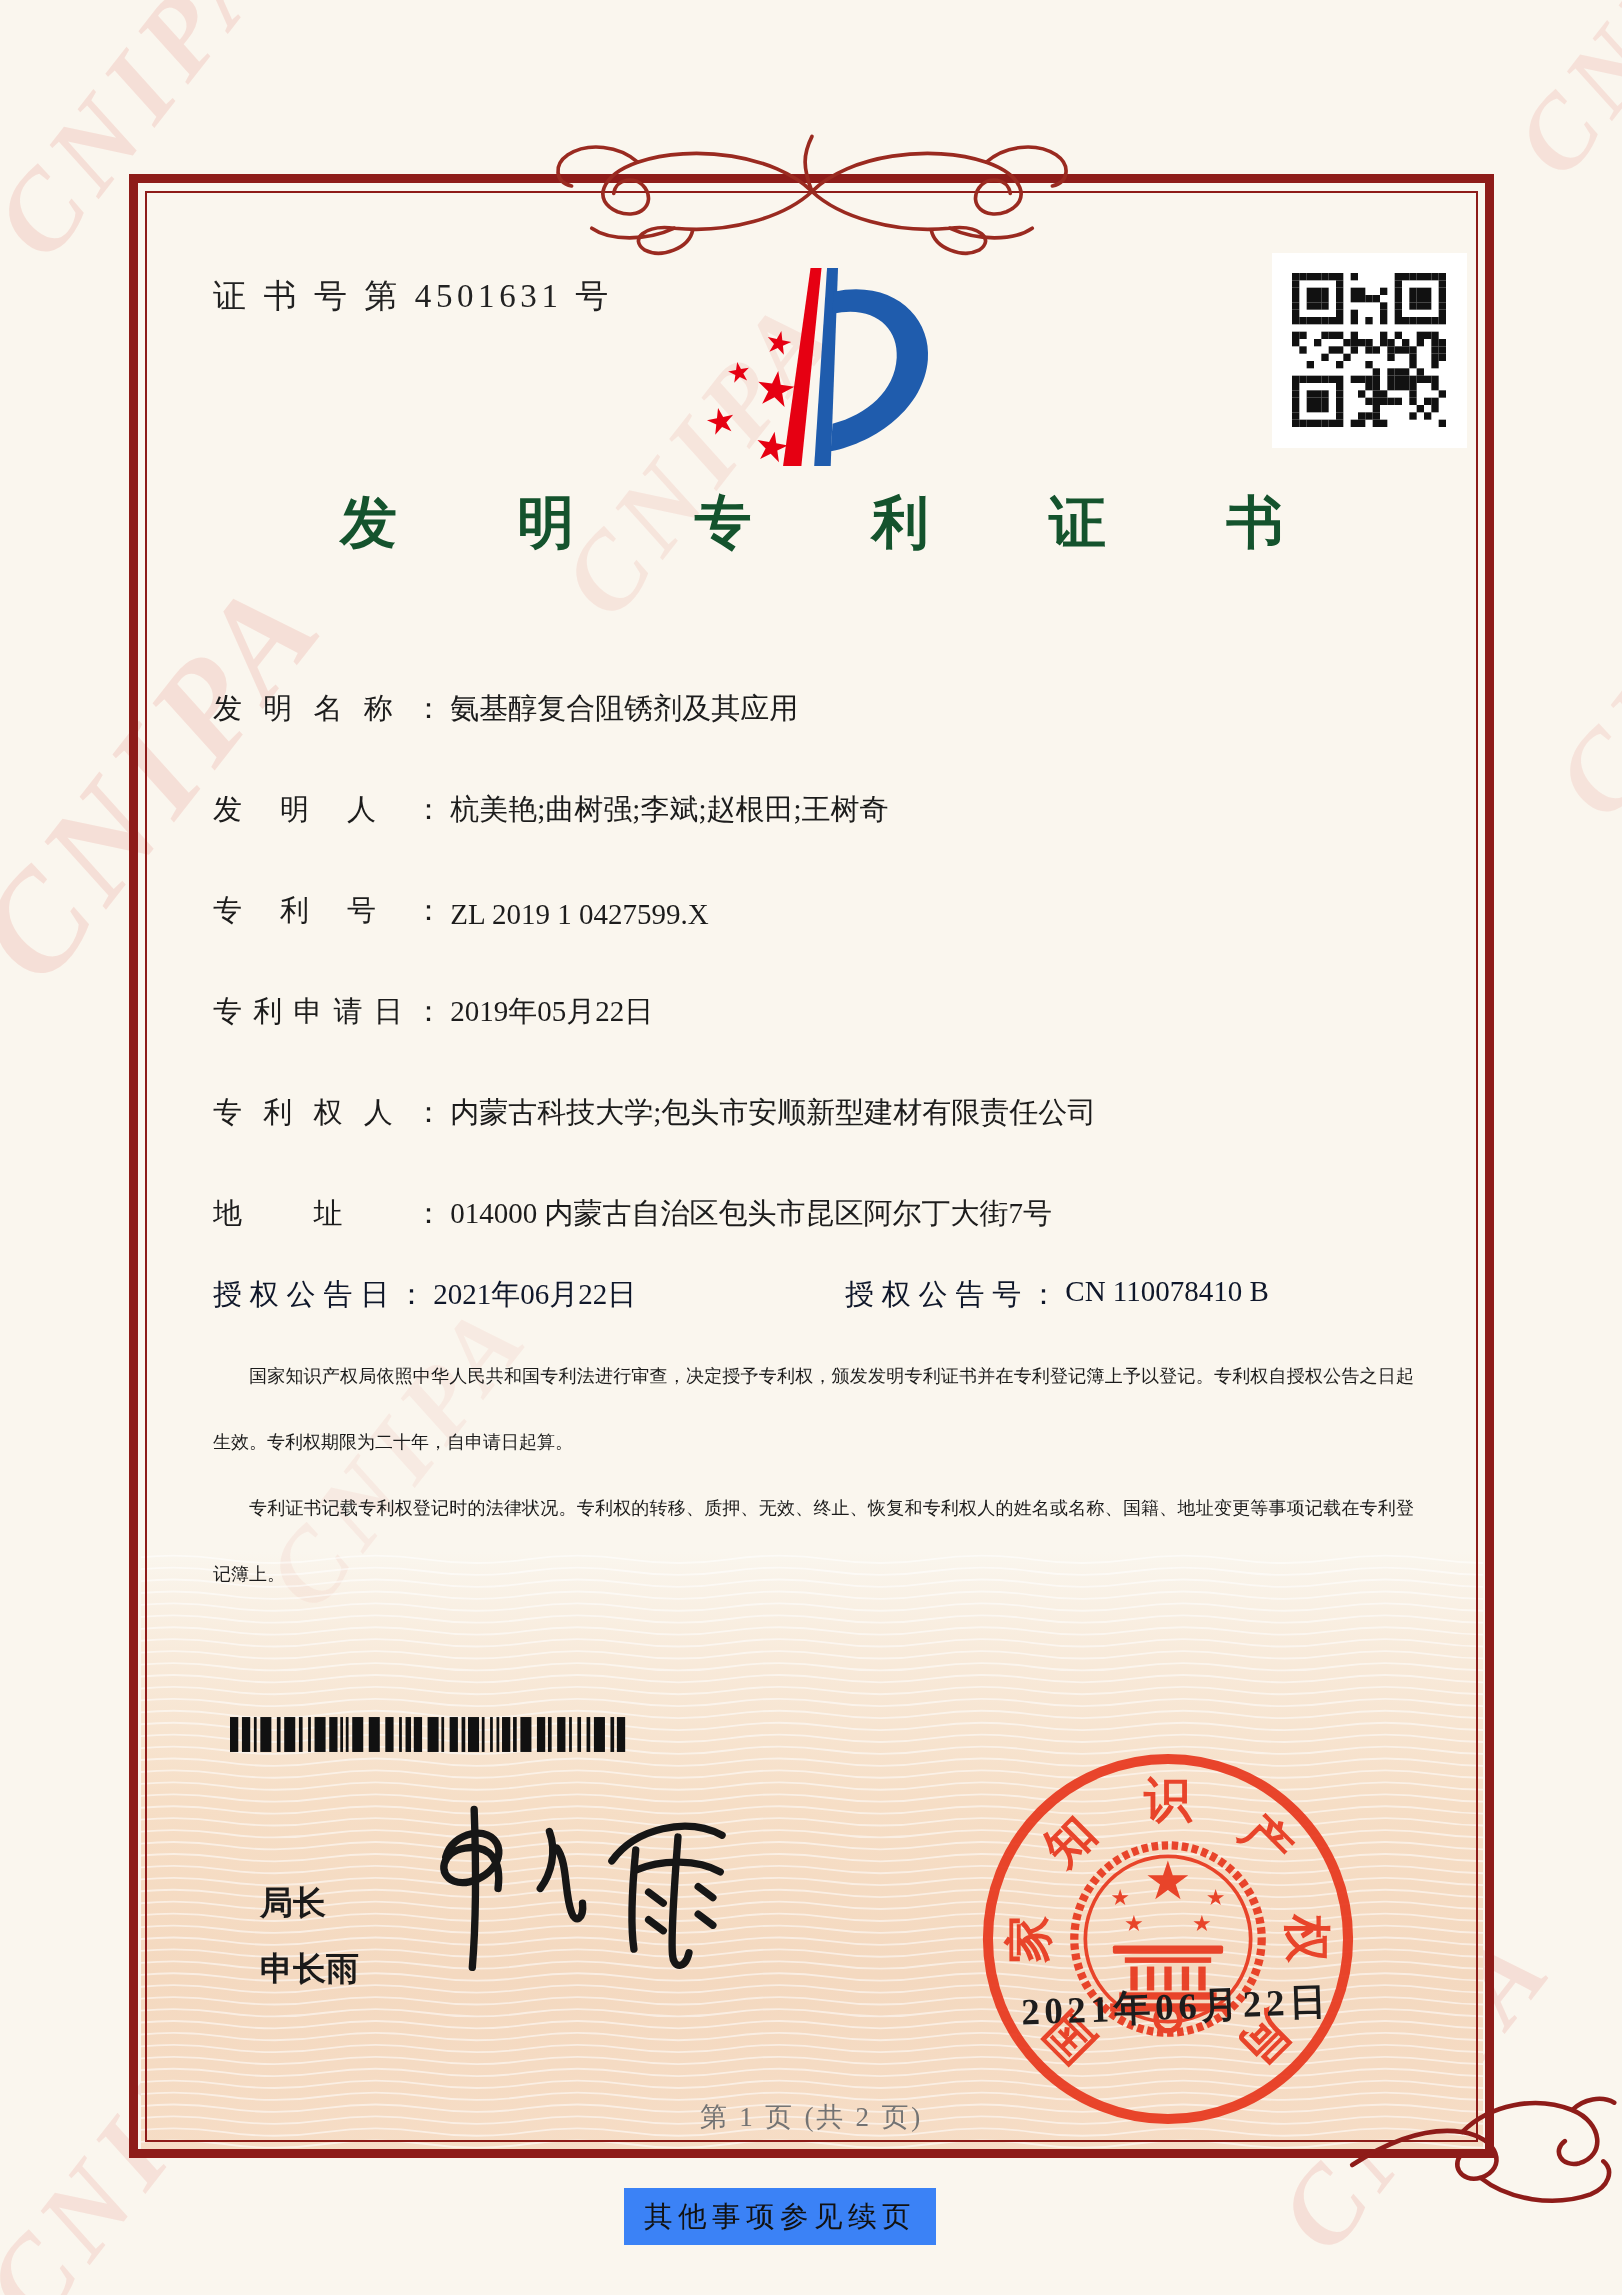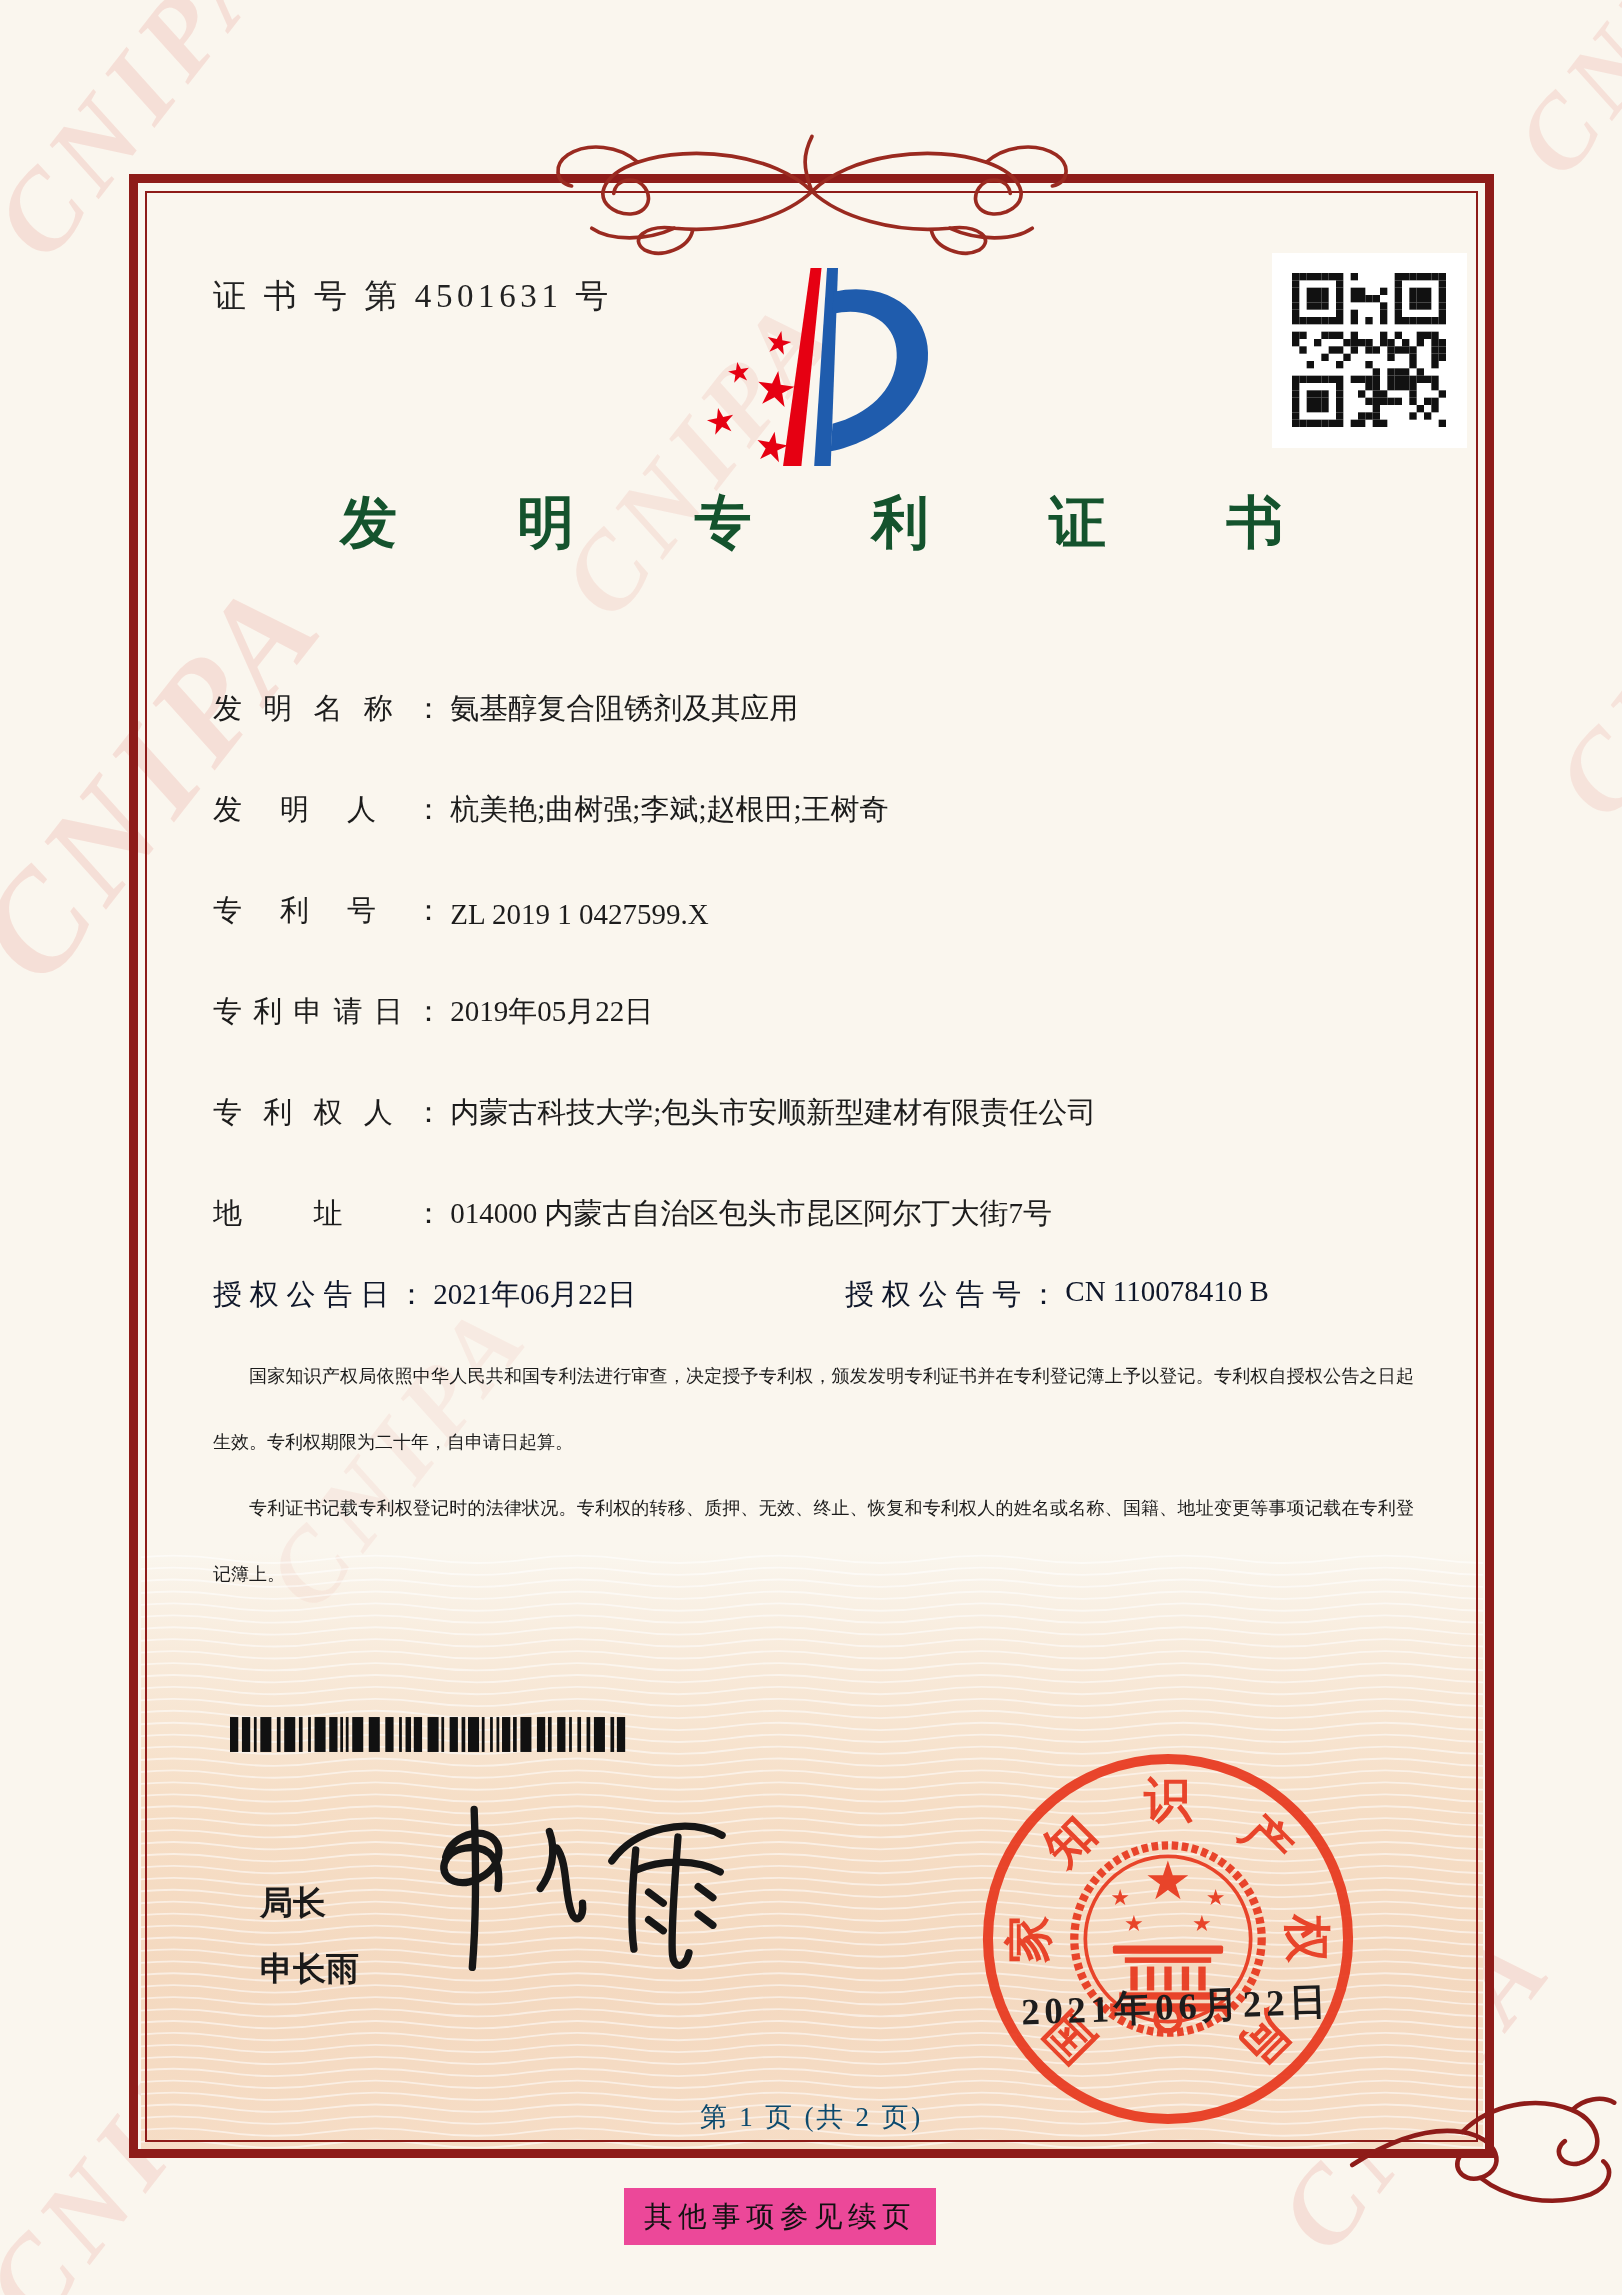--- a/index.html
+++ b/index.html
@@ -48,23 +48,23 @@
 
   .signer{position:absolute;left:260px;top:1870px;font-family:"Liberation Sans","DejaVu Sans",sans-serif;
       font-weight:bold;color:#1a1a1a;font-size:33px;line-height:66px;}
   .signature{position:absolute;left:395px;top:1804px;}
 
   .seal{position:absolute;left:976px;top:1747px;}
   .seal-date{position:absolute;left:983px;top:1982px;width:386px;text-align:center;
       font-size:37px;color:#1d1d1d;letter-spacing:4.6px;transform:rotate(-2deg);font-weight:bold;}
 
   .page-footer{position:absolute;left:0;top:2099px;width:100%;text-align:center;
-      font-size:27px;color:#0c4a6e;letter-spacing:2.8px;}
-
-  .note-band{position:absolute;left:624px;top:2188px;width:312px;height:57px;background:#ec4899;
+      font-size:27px;color:#737373;letter-spacing:2.8px;}
+
+  .note-band{position:absolute;left:624px;top:2188px;width:312px;height:57px;background:#3b82f6;
       display:flex;align-items:center;justify-content:center;font-size:28.5px;color:#111;letter-spacing:5.5px;}
 
   .ornament{position:absolute;pointer-events:none;}
 </style>
 </head>
 <body>
 
 <div class="page">
 
   <div id="wm-layer">

